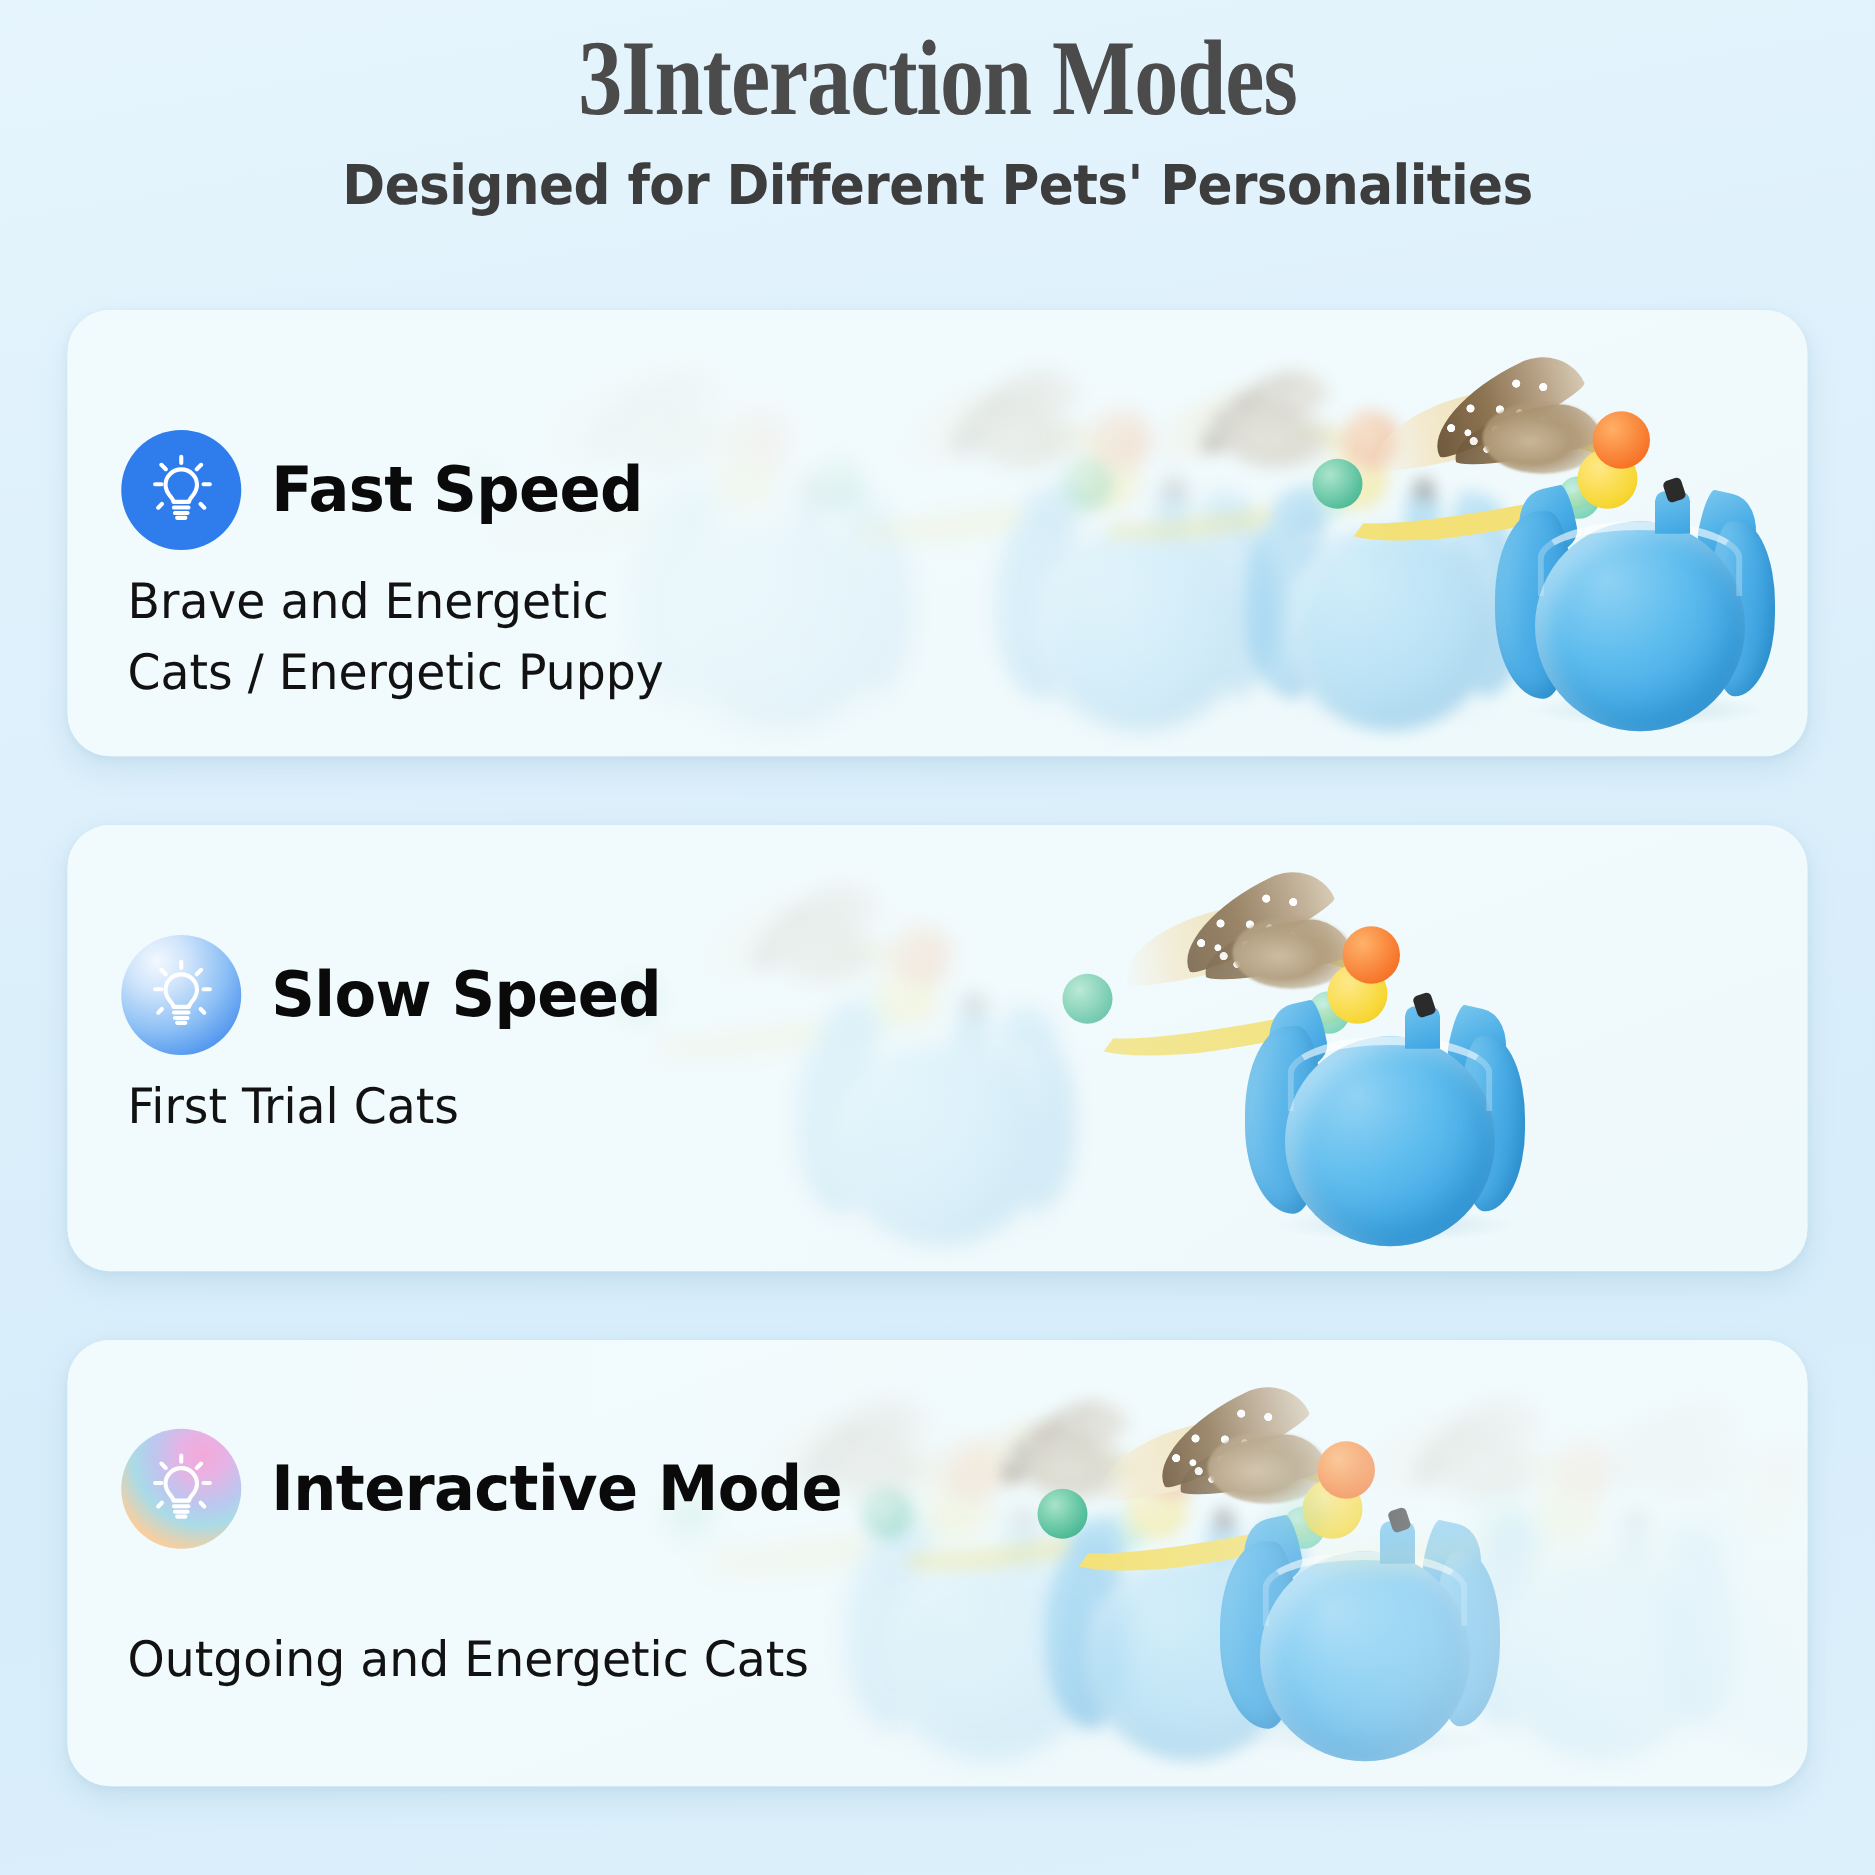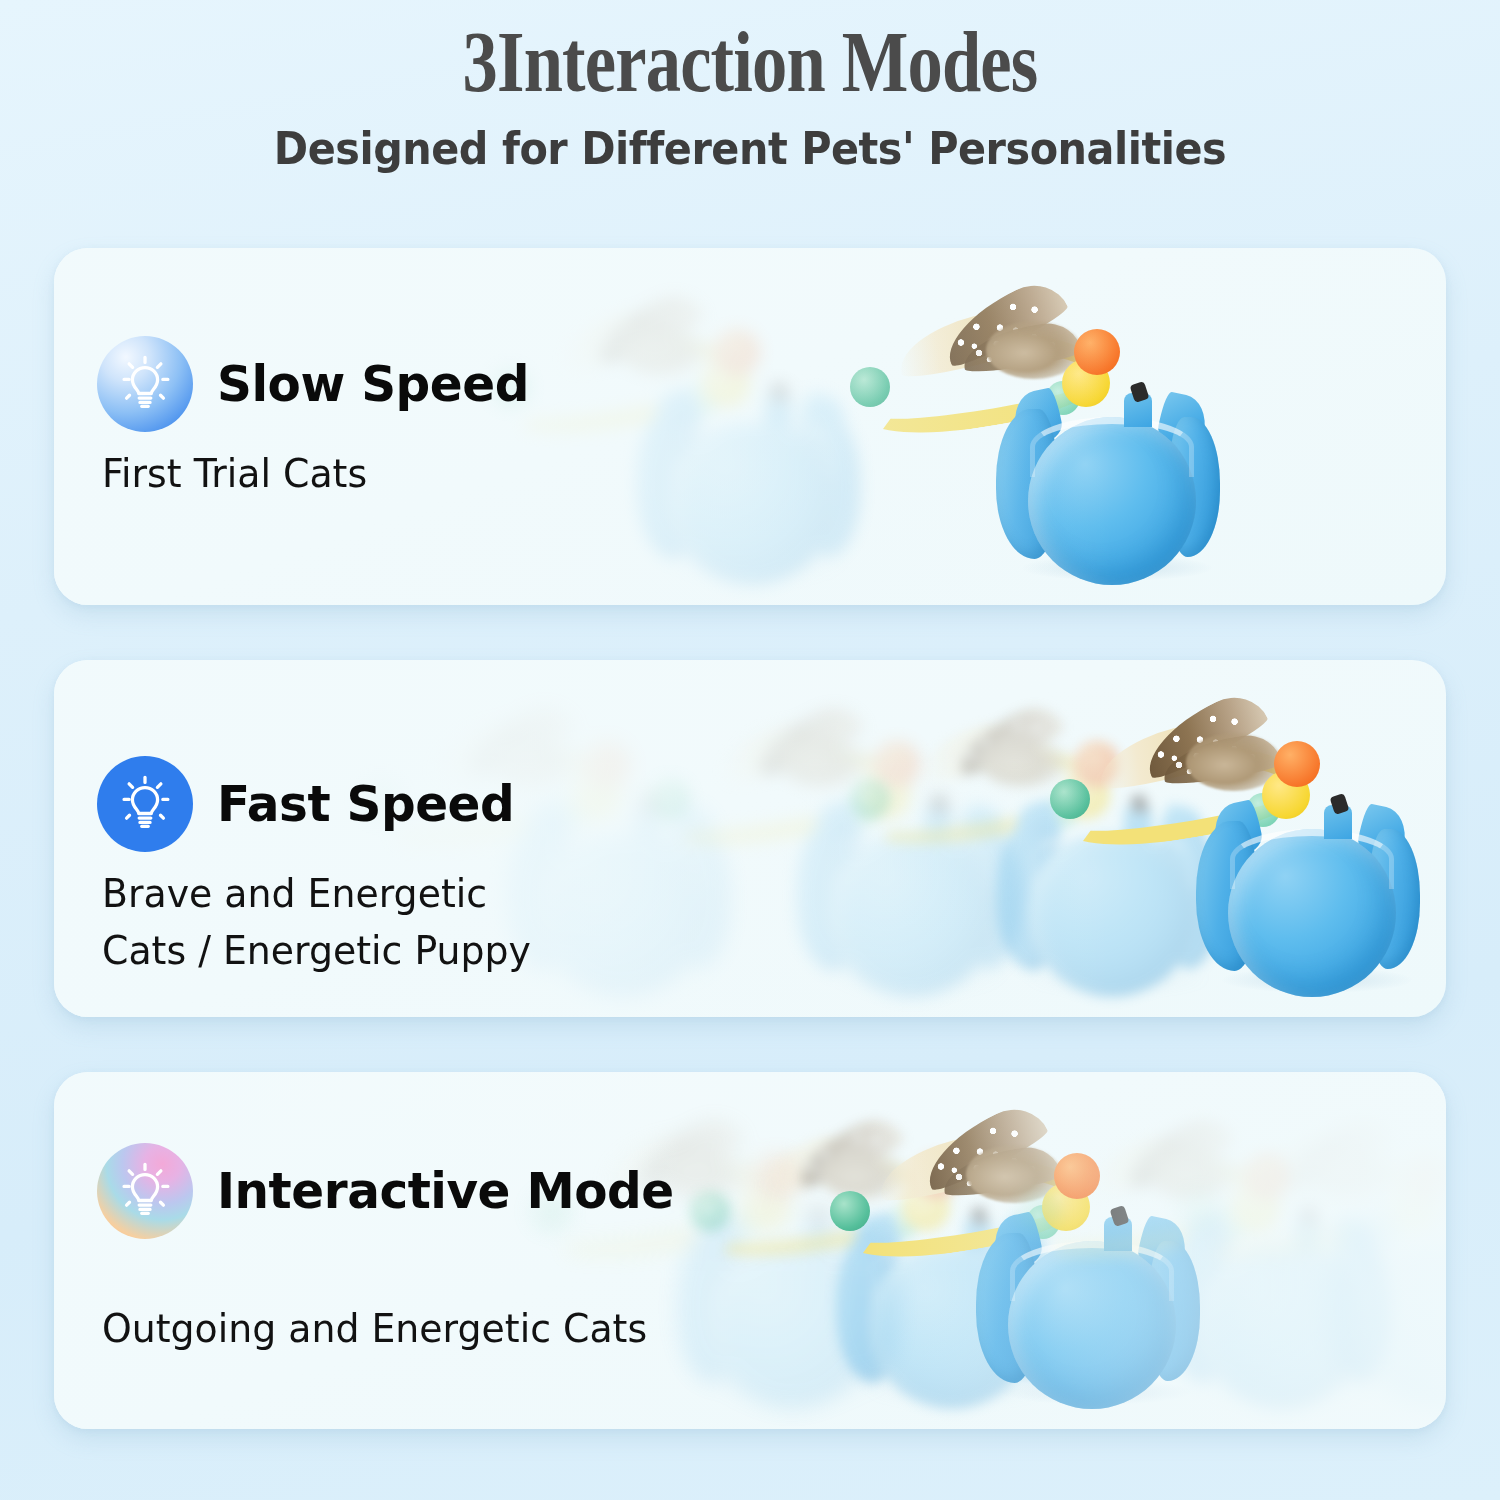--- a/index.html
+++ b/index.html
@@ -313,20 +313,138 @@
 </head>
 <body>
 
 <div class="header">
   <div class="header-title">3Interaction Modes</div>
   <div class="header-subtitle">Designed for Different Pets' Personalities</div>
 </div>
 
 <div class="cards">
 
+  <div class="card card1">
+
+    <div class="scene">
+
+      <div class="toy-unit ghost-1" style="left:430px;">
+        <div class="ground"></div>
+        <div class="wand">
+          <div class="coil"></div>
+            <div class="coil2"></div>
+          <div class="fthr-pale" style="left:60px;  top:-16px; width:120px; height:44px; transform:rotate(-16deg);"></div>
+          <div class="fthr-spot" style="left:96px;  top:-26px; width:112px; height:40px; transform:rotate(-24deg);"></div>
+          <div class="fthr-fluff" style="left:124px; top:-8px;  width:86px;  height:50px;"></div>
+          <div class="pom green"></div>
+            <div class="pom mint"></div>
+          <div class="pom yellow"></div>
+            <div class="pom orange"></div>
+        </div>
+        <div class="ear l"></div>
+          <div class="ear r"></div>
+        <div class="wheel left"></div>
+          <div class="wheel right"></div>
+        <div class="ball"></div>
+          <div class="ring"></div>
+        <div class="clip"></div>
+          <div class="clip-knob"></div>
+      </div>
+
+      <div class="toy-unit ghost-2" style="left:720px;">
+        <div class="ground"></div>
+        <div class="wand">
+          <div class="coil"></div>
+            <div class="coil2"></div>
+          <div class="fthr-pale" style="left:60px;  top:-16px; width:120px; height:44px; transform:rotate(-16deg);"></div>
+          <div class="fthr-spot" style="left:96px;  top:-26px; width:112px; height:40px; transform:rotate(-24deg);"></div>
+          <div class="fthr-fluff" style="left:124px; top:-8px;  width:86px;  height:50px;"></div>
+          <div class="pom green"></div>
+            <div class="pom mint"></div>
+          <div class="pom yellow"></div>
+            <div class="pom orange"></div>
+        </div>
+        <div class="ear l"></div>
+          <div class="ear r"></div>
+        <div class="wheel left"></div>
+          <div class="wheel right"></div>
+        <div class="ball"></div>
+          <div class="ring"></div>
+        <div class="clip"></div>
+          <div class="clip-knob"></div>
+      </div>
+
+      <div class="toy-unit ghost-3" style="left:920px;">
+        <div class="ground"></div>
+        <div class="wand">
+          <div class="coil"></div>
+            <div class="coil2"></div>
+          <div class="fthr-pale" style="left:60px;  top:-16px; width:120px; height:44px; transform:rotate(-16deg);"></div>
+          <div class="fthr-spot" style="left:96px;  top:-26px; width:112px; height:40px; transform:rotate(-24deg);"></div>
+          <div class="fthr-fluff" style="left:124px; top:-8px;  width:86px;  height:50px;"></div>
+          <div class="pom green"></div>
+            <div class="pom mint"></div>
+          <div class="pom yellow"></div>
+            <div class="pom orange"></div>
+        </div>
+        <div class="ear l"></div>
+          <div class="ear r"></div>
+        <div class="wheel left"></div>
+          <div class="wheel right"></div>
+        <div class="ball"></div>
+          <div class="ring"></div>
+        <div class="clip"></div>
+          <div class="clip-knob"></div>
+      </div>
+
+      <div class="toy-unit sharp" style="left:1120px;">
+        <div class="ground"></div>
+        <div class="wand">
+          <div class="coil"></div>
+            <div class="coil2"></div>
+          <div class="fthr-pale" style="left:40px;  top:-14px; width:140px; height:48px; transform:rotate(-14deg);"></div>
+          <div class="fthr-spot" style="left:82px;  top:-34px; width:130px; height:46px; transform:rotate(-26deg);"></div>
+          <div class="fthr-spot" style="left:106px; top:-6px;  width:118px; height:40px; transform:rotate(-8deg); opacity:.92;"></div>
+          <div class="fthr-fluff" style="left:130px; top:-12px; width:96px;  height:58px;"></div>
+          <div class="pom green"></div>
+            <div class="pom mint"></div>
+          <div class="pom yellow"></div>
+            <div class="pom orange"></div>
+        </div>
+        <div class="ear l"></div>
+          <div class="ear r"></div>
+        <div class="wheel left"></div>
+          <div class="wheel right"></div>
+        <div class="ball"></div>
+          <div class="ring"></div>
+        <div class="clip"></div>
+          <div class="clip-knob"></div>
+      </div>
+
+      <div class="veil"></div>
+    </div>
+
+    <div class="card-info">
+      <div class="info-row">
+        <div class="mode-icon solid-blue">
+          <svg viewBox="0 0 64 64" fill="none" stroke="#ffffff" stroke-width="3.4" stroke-linecap="round" stroke-linejoin="round">
+            <path d="M32 15c-7.2 0-13 5.7-13 12.7 0 4.5 2.3 7.6 4.4 10 1.3 1.5 2.1 2.6 2.1 4.1h13c0-1.5.8-2.6 2.1-4.1 2.1-2.4 4.4-5.5 4.4-10C45 20.7 39.2 15 32 15z"></path>
+            <path d="M26 46.5h12M26.8 51h10.4M28.6 55h6.8"></path>
+            <path d="M32 4.5v5.2M48.4 11.2l-3.6 3.6M55.6 27.3h-5.2M15.6 27.3h-5.2M19.2 14.8l-3.6-3.6M48 43.6l3 3M16 43.6l-3 3"></path>
+          </svg>
+        </div>
+        <div class="mode-title">Fast Speed</div>
+      </div>
+      <div class="mode-desc">
+        <div>Brave and Energetic</div>
+        <div>Cats / Energetic Puppy</div>
+      </div>
+    </div>
+  </div>
+
   <div class="card card2">
 
     <div class="scene">
 
       <div class="toy-unit ghost-2" style="left:560px;">
         <div class="ground"></div>
         <div class="wand">
           <div class="coil"></div>
             <div class="coil2"></div>
           <div class="fthr-pale" style="left:60px;  top:-16px; width:120px; height:44px; transform:rotate(-16deg);"></div>
@@ -384,138 +502,20 @@
           </svg>
         </div>
         <div class="mode-title">Slow Speed</div>
       </div>
       <div class="mode-desc">
         <div>First Trial Cats</div>
       </div>
     </div>
   </div>
 
-  <div class="card card1">
-
-    <div class="scene">
-
-      <div class="toy-unit ghost-1" style="left:430px;">
-        <div class="ground"></div>
-        <div class="wand">
-          <div class="coil"></div>
-            <div class="coil2"></div>
-          <div class="fthr-pale" style="left:60px;  top:-16px; width:120px; height:44px; transform:rotate(-16deg);"></div>
-          <div class="fthr-spot" style="left:96px;  top:-26px; width:112px; height:40px; transform:rotate(-24deg);"></div>
-          <div class="fthr-fluff" style="left:124px; top:-8px;  width:86px;  height:50px;"></div>
-          <div class="pom green"></div>
-            <div class="pom mint"></div>
-          <div class="pom yellow"></div>
-            <div class="pom orange"></div>
-        </div>
-        <div class="ear l"></div>
-          <div class="ear r"></div>
-        <div class="wheel left"></div>
-          <div class="wheel right"></div>
-        <div class="ball"></div>
-          <div class="ring"></div>
-        <div class="clip"></div>
-          <div class="clip-knob"></div>
-      </div>
-
-      <div class="toy-unit ghost-2" style="left:720px;">
-        <div class="ground"></div>
-        <div class="wand">
-          <div class="coil"></div>
-            <div class="coil2"></div>
-          <div class="fthr-pale" style="left:60px;  top:-16px; width:120px; height:44px; transform:rotate(-16deg);"></div>
-          <div class="fthr-spot" style="left:96px;  top:-26px; width:112px; height:40px; transform:rotate(-24deg);"></div>
-          <div class="fthr-fluff" style="left:124px; top:-8px;  width:86px;  height:50px;"></div>
-          <div class="pom green"></div>
-            <div class="pom mint"></div>
-          <div class="pom yellow"></div>
-            <div class="pom orange"></div>
-        </div>
-        <div class="ear l"></div>
-          <div class="ear r"></div>
-        <div class="wheel left"></div>
-          <div class="wheel right"></div>
-        <div class="ball"></div>
-          <div class="ring"></div>
-        <div class="clip"></div>
-          <div class="clip-knob"></div>
-      </div>
-
-      <div class="toy-unit ghost-3" style="left:920px;">
-        <div class="ground"></div>
-        <div class="wand">
-          <div class="coil"></div>
-            <div class="coil2"></div>
-          <div class="fthr-pale" style="left:60px;  top:-16px; width:120px; height:44px; transform:rotate(-16deg);"></div>
-          <div class="fthr-spot" style="left:96px;  top:-26px; width:112px; height:40px; transform:rotate(-24deg);"></div>
-          <div class="fthr-fluff" style="left:124px; top:-8px;  width:86px;  height:50px;"></div>
-          <div class="pom green"></div>
-            <div class="pom mint"></div>
-          <div class="pom yellow"></div>
-            <div class="pom orange"></div>
-        </div>
-        <div class="ear l"></div>
-          <div class="ear r"></div>
-        <div class="wheel left"></div>
-          <div class="wheel right"></div>
-        <div class="ball"></div>
-          <div class="ring"></div>
-        <div class="clip"></div>
-          <div class="clip-knob"></div>
-      </div>
-
-      <div class="toy-unit sharp" style="left:1120px;">
-        <div class="ground"></div>
-        <div class="wand">
-          <div class="coil"></div>
-            <div class="coil2"></div>
-          <div class="fthr-pale" style="left:40px;  top:-14px; width:140px; height:48px; transform:rotate(-14deg);"></div>
-          <div class="fthr-spot" style="left:82px;  top:-34px; width:130px; height:46px; transform:rotate(-26deg);"></div>
-          <div class="fthr-spot" style="left:106px; top:-6px;  width:118px; height:40px; transform:rotate(-8deg); opacity:.92;"></div>
-          <div class="fthr-fluff" style="left:130px; top:-12px; width:96px;  height:58px;"></div>
-          <div class="pom green"></div>
-            <div class="pom mint"></div>
-          <div class="pom yellow"></div>
-            <div class="pom orange"></div>
-        </div>
-        <div class="ear l"></div>
-          <div class="ear r"></div>
-        <div class="wheel left"></div>
-          <div class="wheel right"></div>
-        <div class="ball"></div>
-          <div class="ring"></div>
-        <div class="clip"></div>
-          <div class="clip-knob"></div>
-      </div>
-
-      <div class="veil"></div>
-    </div>
-
-    <div class="card-info">
-      <div class="info-row">
-        <div class="mode-icon solid-blue">
-          <svg viewBox="0 0 64 64" fill="none" stroke="#ffffff" stroke-width="3.4" stroke-linecap="round" stroke-linejoin="round">
-            <path d="M32 15c-7.2 0-13 5.7-13 12.7 0 4.5 2.3 7.6 4.4 10 1.3 1.5 2.1 2.6 2.1 4.1h13c0-1.5.8-2.6 2.1-4.1 2.1-2.4 4.4-5.5 4.4-10C45 20.7 39.2 15 32 15z"></path>
-            <path d="M26 46.5h12M26.8 51h10.4M28.6 55h6.8"></path>
-            <path d="M32 4.5v5.2M48.4 11.2l-3.6 3.6M55.6 27.3h-5.2M15.6 27.3h-5.2M19.2 14.8l-3.6-3.6M48 43.6l3 3M16 43.6l-3 3"></path>
-          </svg>
-        </div>
-        <div class="mode-title">Fast Speed</div>
-      </div>
-      <div class="mode-desc">
-        <div>Brave and Energetic</div>
-        <div>Cats / Energetic Puppy</div>
-      </div>
-    </div>
-  </div>
-
   <div class="card card3">
 
     <div class="scene">
 
       <div class="toy-unit ghost-1" style="left:600px;">
         <div class="ground"></div>
         <div class="wand">
           <div class="coil"></div>
             <div class="coil2"></div>
           <div class="fthr-pale" style="left:60px;  top:-16px; width:120px; height:44px; transform:rotate(-16deg);"></div>

